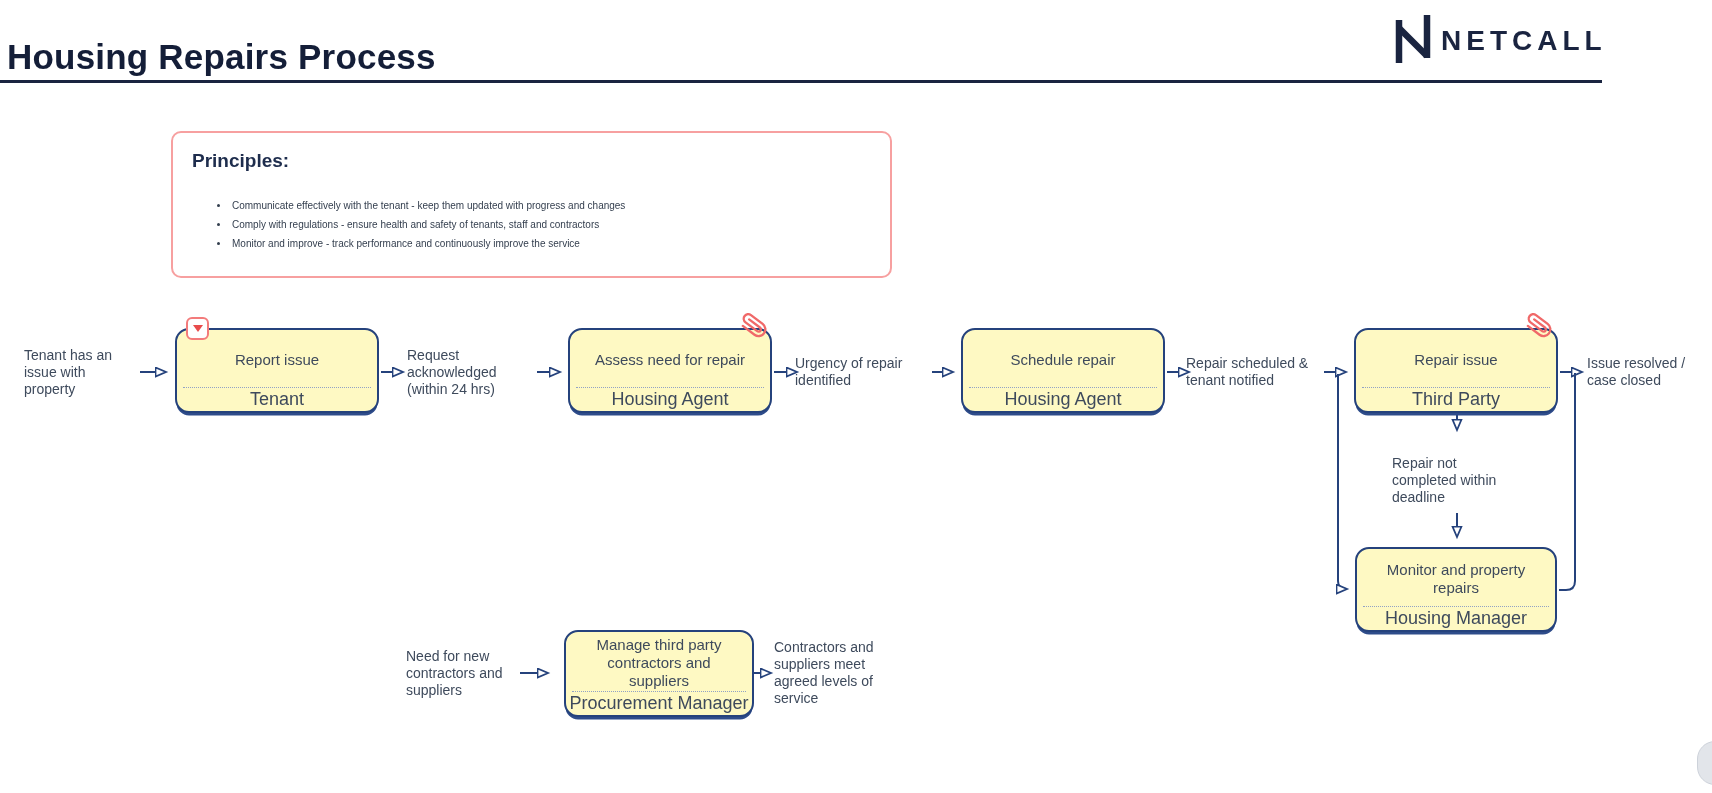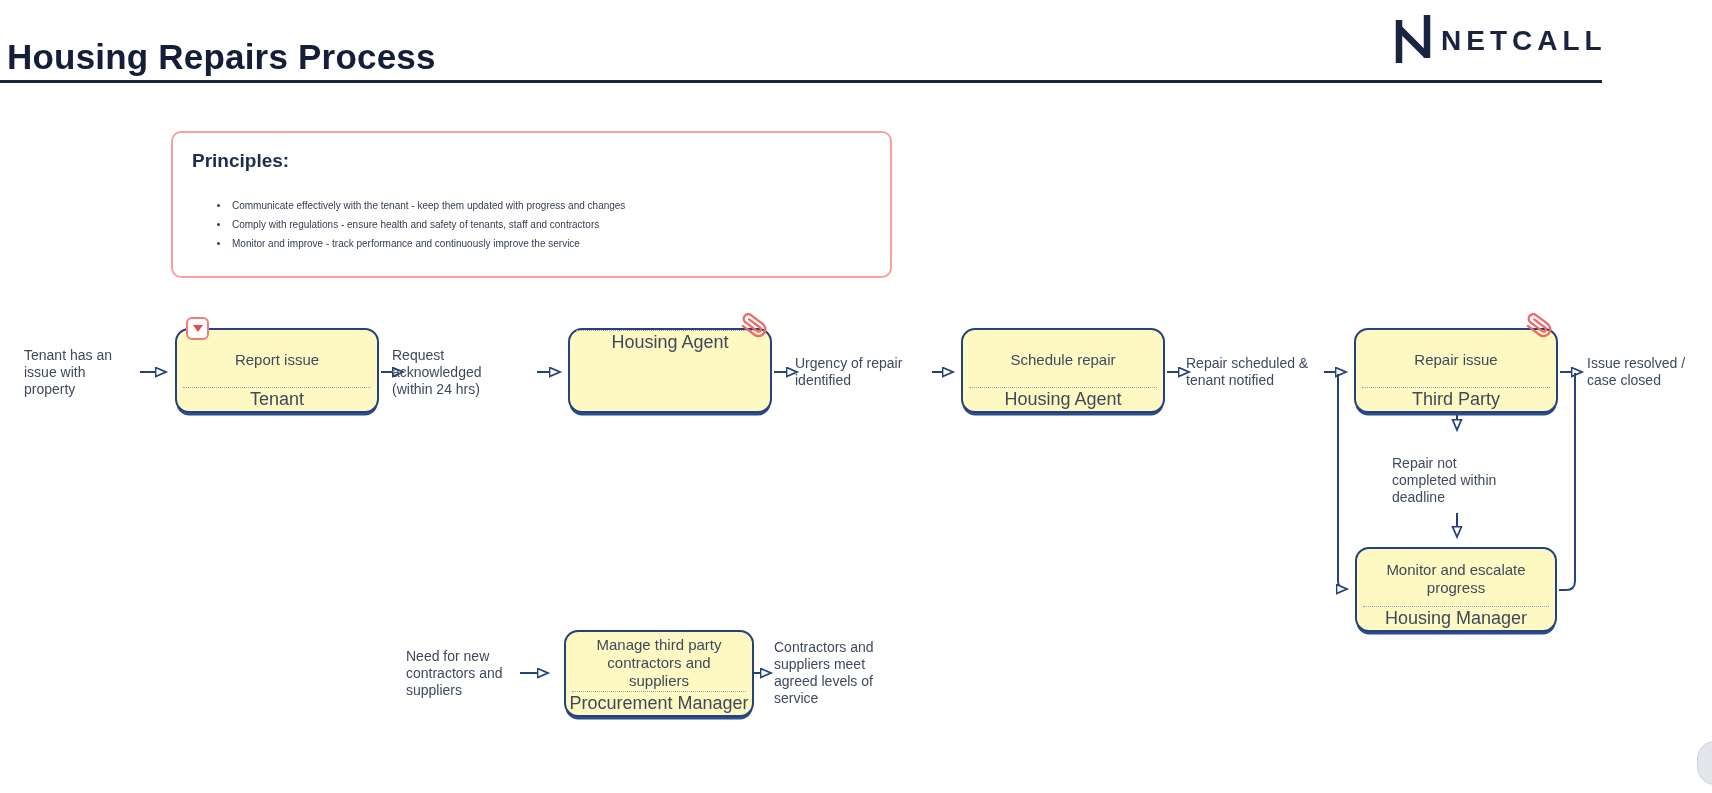--- a/index.html
+++ b/index.html
@@ -97,53 +97,54 @@
 
     <path d="M1457,415 V430" marker-end="url(#arw)"></path>
     <path d="M1457,513 V537" marker-end="url(#arw)"></path>
 
     <path d="M520,673 H548" marker-end="url(#arw)"></path>
     <path d="M749,673 H771" marker-end="url(#arw)"></path>
   </g>
 </svg>
 
 <div class="evt" style="left:80px; top:347px; width:112px">Tenant has an issue with property</div>
-<div class="evt" style="left:458px; top:347px; width:132px">Request acknowledged (within 24 hrs)</div>
+<div class="evt" style="left:473px; top:347px; width:132px">Request acknowledged (within 24 hrs)</div>
 <div class="evt" style="left:866px; top:355px; width:142px">Urgency of repair identified</div>
 <div class="evt" style="left:1261px; top:355px; width:150px">Repair scheduled &amp; tenant notified</div>
 <div class="evt" style="left:1651px; top:355px; width:128px">Issue resolved / case closed</div>
 <div class="evt" style="left:1457px; top:455px; width:130px">Repair not completed within deadline</div>
 <div class="evt" style="left:468px; top:648px; width:124px">Need for new contractors and suppliers</div>
 <div class="evt" style="left:835px; top:639px; width:122px">Contractors and suppliers meet agreed levels of service</div>
 
 <div class="node" style="left:175px; top:328px">
   <div class="label">Report issue</div>
   <div class="sep"></div>
   <div class="role">Tenant</div>
 </div>
 
 <div class="node" style="left:568px; top:328px">
+  <div class="label">Assess need for repair</div>
   <div class="sep"></div>
   <div class="role">Housing Agent</div>
 </div>
 
 <div class="node" style="left:961px; top:328px">
   <div class="label">Schedule repair</div>
   <div class="sep"></div>
   <div class="role">Housing Agent</div>
 </div>
 
 <div class="node" style="left:1354px; top:328px">
   <div class="label">Repair issue</div>
   <div class="sep"></div>
   <div class="role">Third Party</div>
 </div>
 
 <div class="node" style="left:1355px; top:547px; width:202px">
-  <div class="label">Monitor and escalate progress</div>
+  <div class="label">Monitor and property repairs</div>
   <div class="sep"></div>
   <div class="role">Housing Manager</div>
 </div>
 
 <div class="node" style="left:564px; top:630px; width:190px; height:87px">
   <div class="label">Manage third party contractors and suppliers</div>
   <div class="sep"></div>
   <div class="role">Procurement Manager</div>
 </div>
 

